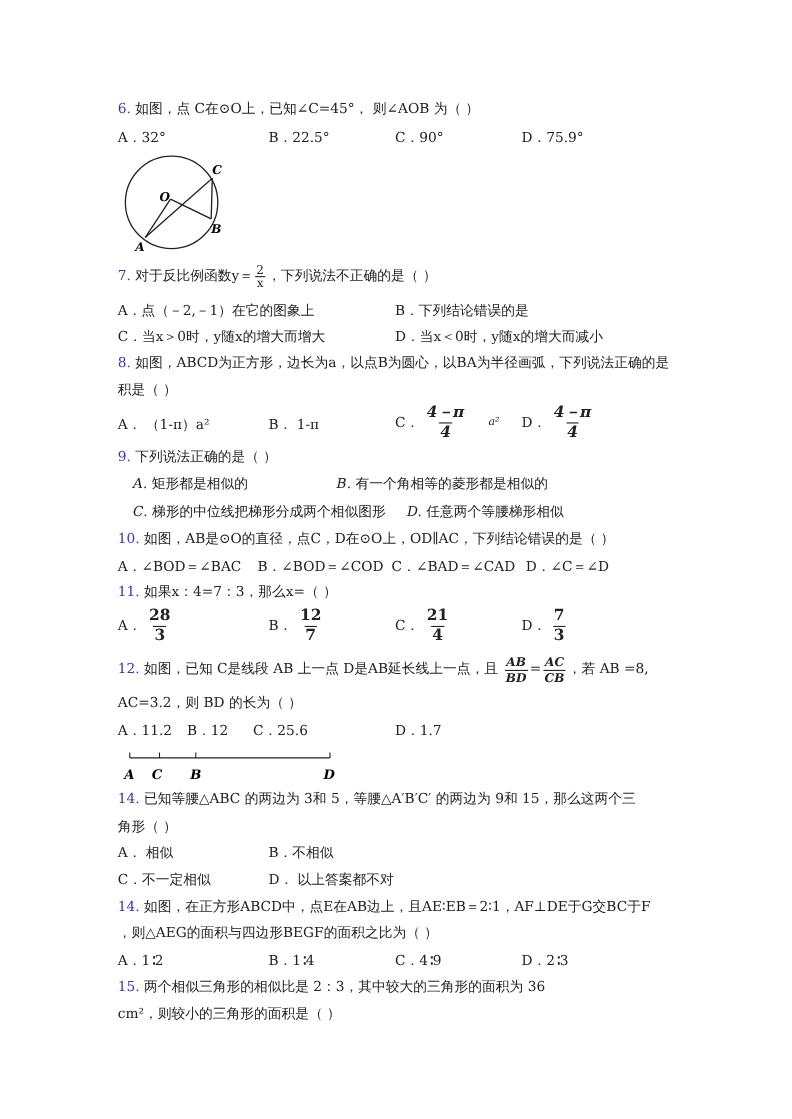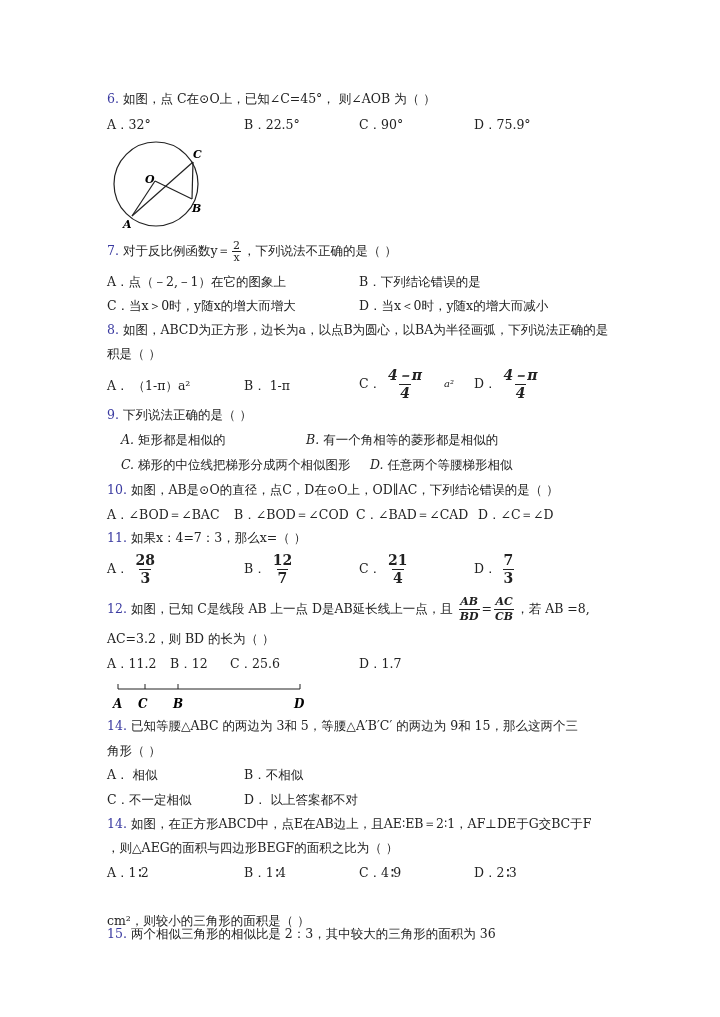--- a/index.html
+++ b/index.html
@@ -154,17 +154,17 @@
 <div class="line" style="top:816px;">
   <span class="qnum">14.</span>
   <span>如图，在正方形ABCD中，点E在AB边上，且AE∶EB＝2∶1，AF⊥DE于G交BC于F</span>
 </div>
 <div class="line" style="top:840px;">，则△AEG的面积与四边形BEGF的面积之比为（    ）</div>
 <div class="opt" style="top:865px;left:107px;"><span>A．</span><span>1∶2</span></div>
 <div class="opt" style="top:865px;left:244px;"><span>B．</span><span>1∶4</span></div>
 <div class="opt" style="top:865px;left:359px;"><span>C．</span><span>4∶9</span></div>
 <div class="opt" style="top:865px;left:474px;"><span>D．</span><span>2∶3</span></div>
 
-<div class="line" style="top:926px;text-align:right;">
+<div class="line" style="top:889px;text-align:right;">
   <span class="qnum">15.</span>
   <span>两个相似三角形的相似比是 2：3，其中较大的三角形的面积为 36</span>
 </div>
 <div class="line" style="top:913px;">cm²，则较小的三角形的面积是（   ）</div>
 
 </body></html>

